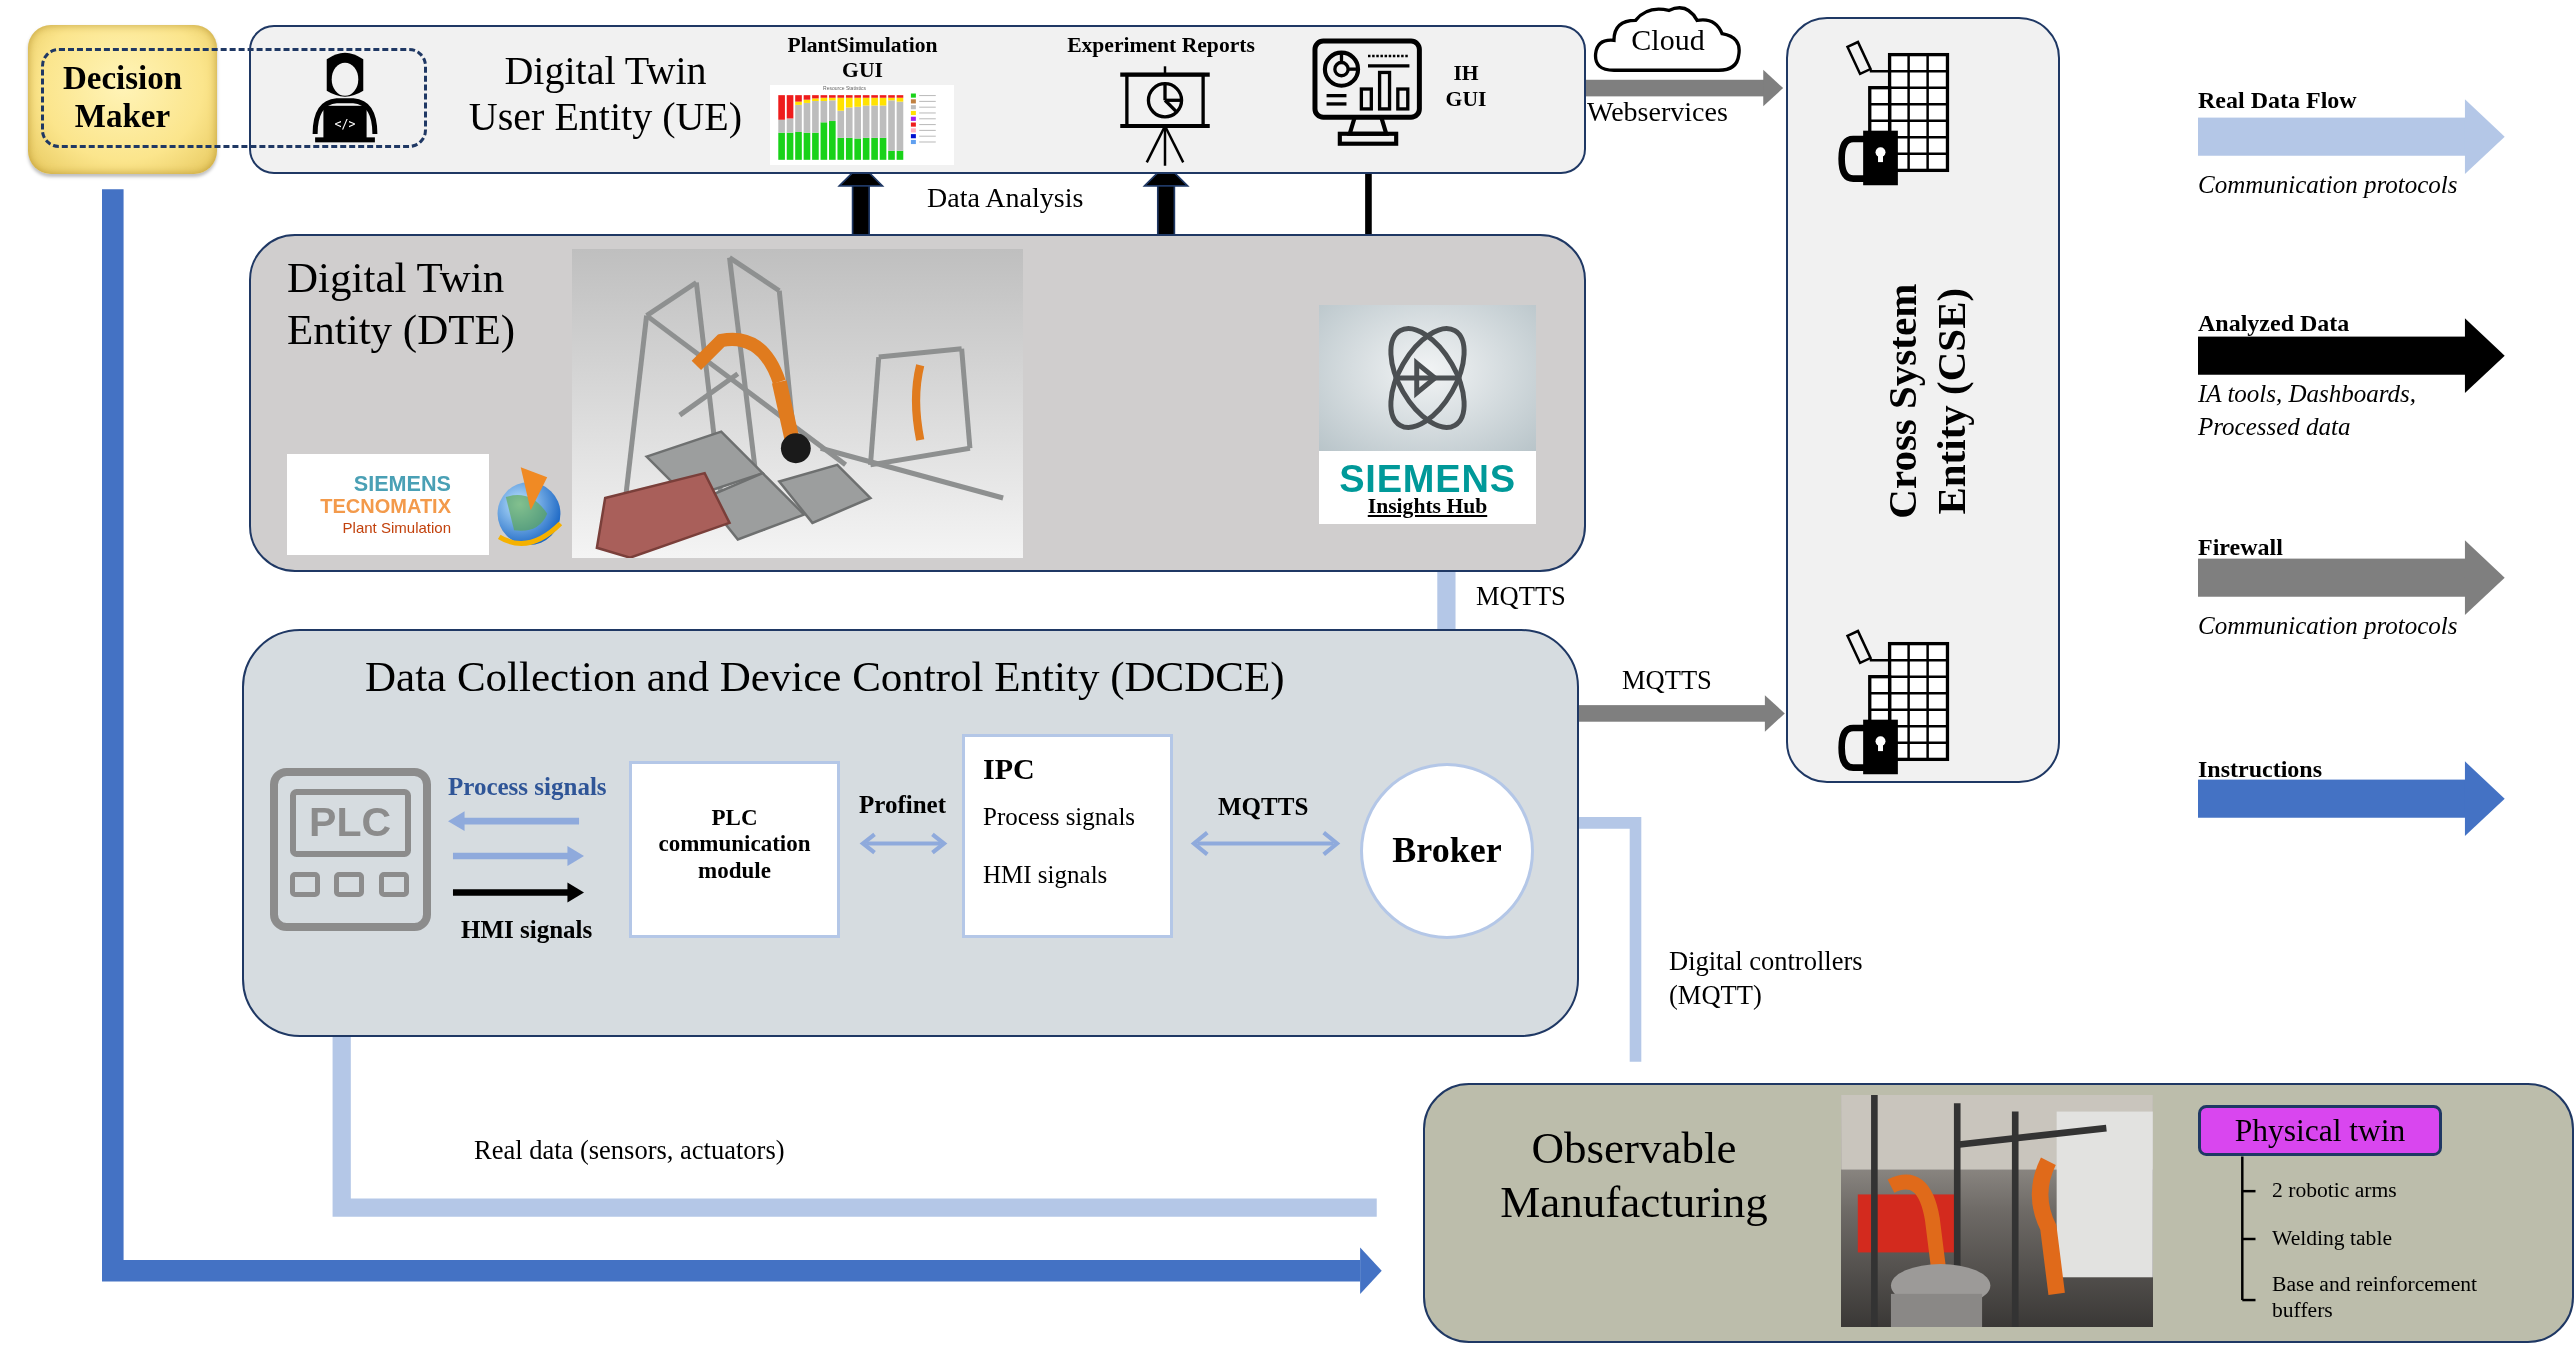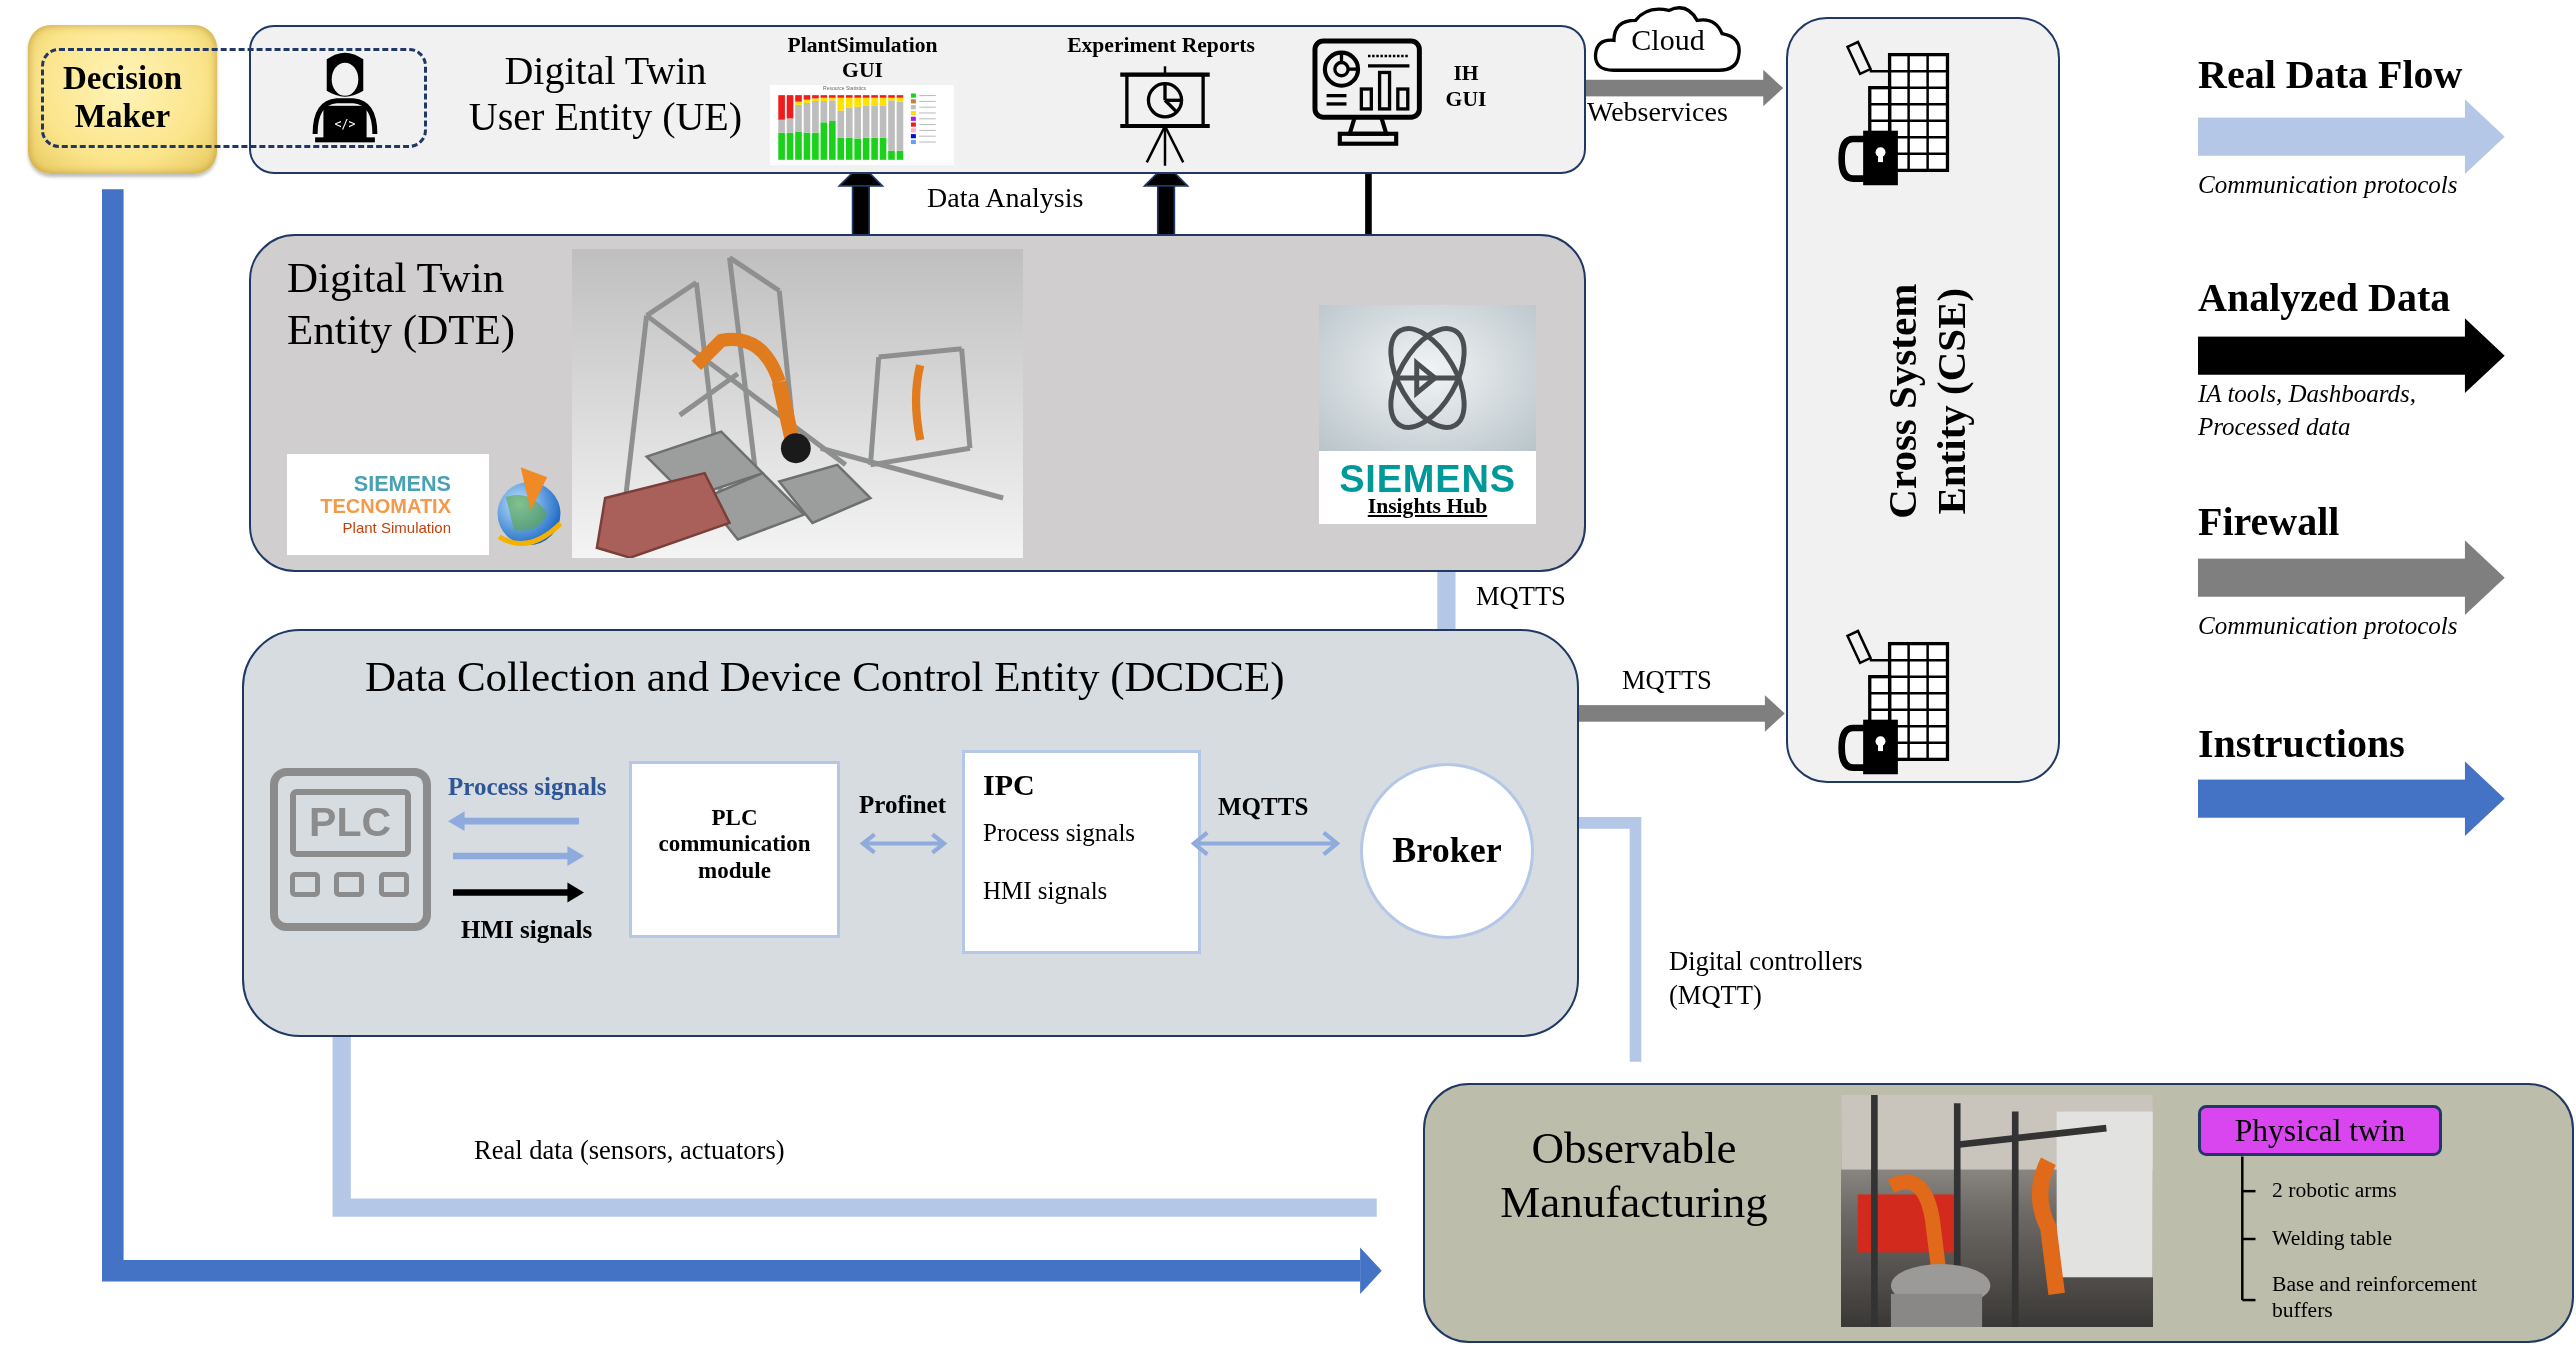--- a/index.html
+++ b/index.html
@@ -20,21 +20,21 @@
   .title { position:absolute; text-align:center; line-height:1.15; }
   .t-ue { left:448px; top:48px; width:315px; font-size:40px; }
   .t-dm { left:28px; top:60px; width:189px; font-size:33px; font-weight:bold; }
   .t-dte { left:287px; top:252px; font-size:43px; text-align:left; line-height:1.2; }
   .t-dcdce { left:365px; top:652px; font-size:43px; }
   .t-ome { left:1443px; top:1121px; width:382px; font-size:45px; line-height:1.2; }
   .t-cse { left:1800px; top:398px; width:249px; font-size:41px; font-weight:bold; transform:rotate(-90deg); transform-origin:50% 50%; text-align:center; line-height:1.2; }
   .lbl { position:absolute; font-size:26.5px; white-space:nowrap; }
   .lbl-sm { position:absolute; font-size:21.6px; white-space:nowrap; text-align:center; }
   .lbl-b { font-weight:bold; }
-  .leg-title { position:absolute; font-size:40px; font-weight:bold; left:2198px; }
+  .leg-title { position:absolute; font-size:24px; font-weight:bold; left:2198px;margin-top:36px; }
   .leg-sub { position:absolute; font-size:25px; font-style:italic; left:2198px; line-height:1.3; }
   .wbox { position:absolute; background:#fff; border:3.3px solid #b4c7e7; box-sizing:border-box; }
   .imgbox { position:absolute; overflow:hidden; }
   svg { position:absolute; overflow:visible; }
 </style>
 </head>
 <body>
 
 <svg width="2576" height="1358" style="left:0;top:0;" viewBox="0 0 3106 1637">
 
@@ -327,21 +327,21 @@
   </div>
 </div>
 
 <div class="lbl lbl-b" style="left:859px;top:791px;font-size:25px;">Profinet</div>
 <svg width="91" height="25" style="left:858px;top:831px;" viewBox="0 0 110 30">
   <line x1="10" y1="15" x2="100" y2="15" stroke="#8faadc" stroke-width="5"></line>
   <polyline points="20,4 6,15 20,26" fill="none" stroke="#8faadc" stroke-width="5"></polyline>
   <polyline points="90,4 104,15 90,26" fill="none" stroke="#8faadc" stroke-width="5"></polyline>
 </svg>
 
-<div class="wbox" style="left:962px;top:750px;width:239px;height:204px;">
+<div class="wbox" style="left:962px;top:734px;width:211px;height:204px;">
   <div style="position:absolute;left:18px;top:15px;font-size:30px;font-weight:bold;">IPC</div>
   <div style="position:absolute;left:18px;top:66px;font-size:25px;white-space:nowrap;">Process signals</div>
   <div style="position:absolute;left:18px;top:124px;font-size:25px;white-space:nowrap;">HMI signals</div>
 </div>
 
 <div class="lbl lbl-b" style="left:1218px;top:793px;font-size:25px;">MQTTS</div>
 <svg width="153" height="25" style="left:1189px;top:831px;" viewBox="0 0 184 30">
   <line x1="10" y1="15" x2="174" y2="15" stroke="#8faadc" stroke-width="5"></line>
   <polyline points="22,2 6,15 22,28" fill="none" stroke="#8faadc" stroke-width="5"></polyline>
   <polyline points="162,2 178,15 162,28" fill="none" stroke="#8faadc" stroke-width="5"></polyline>

